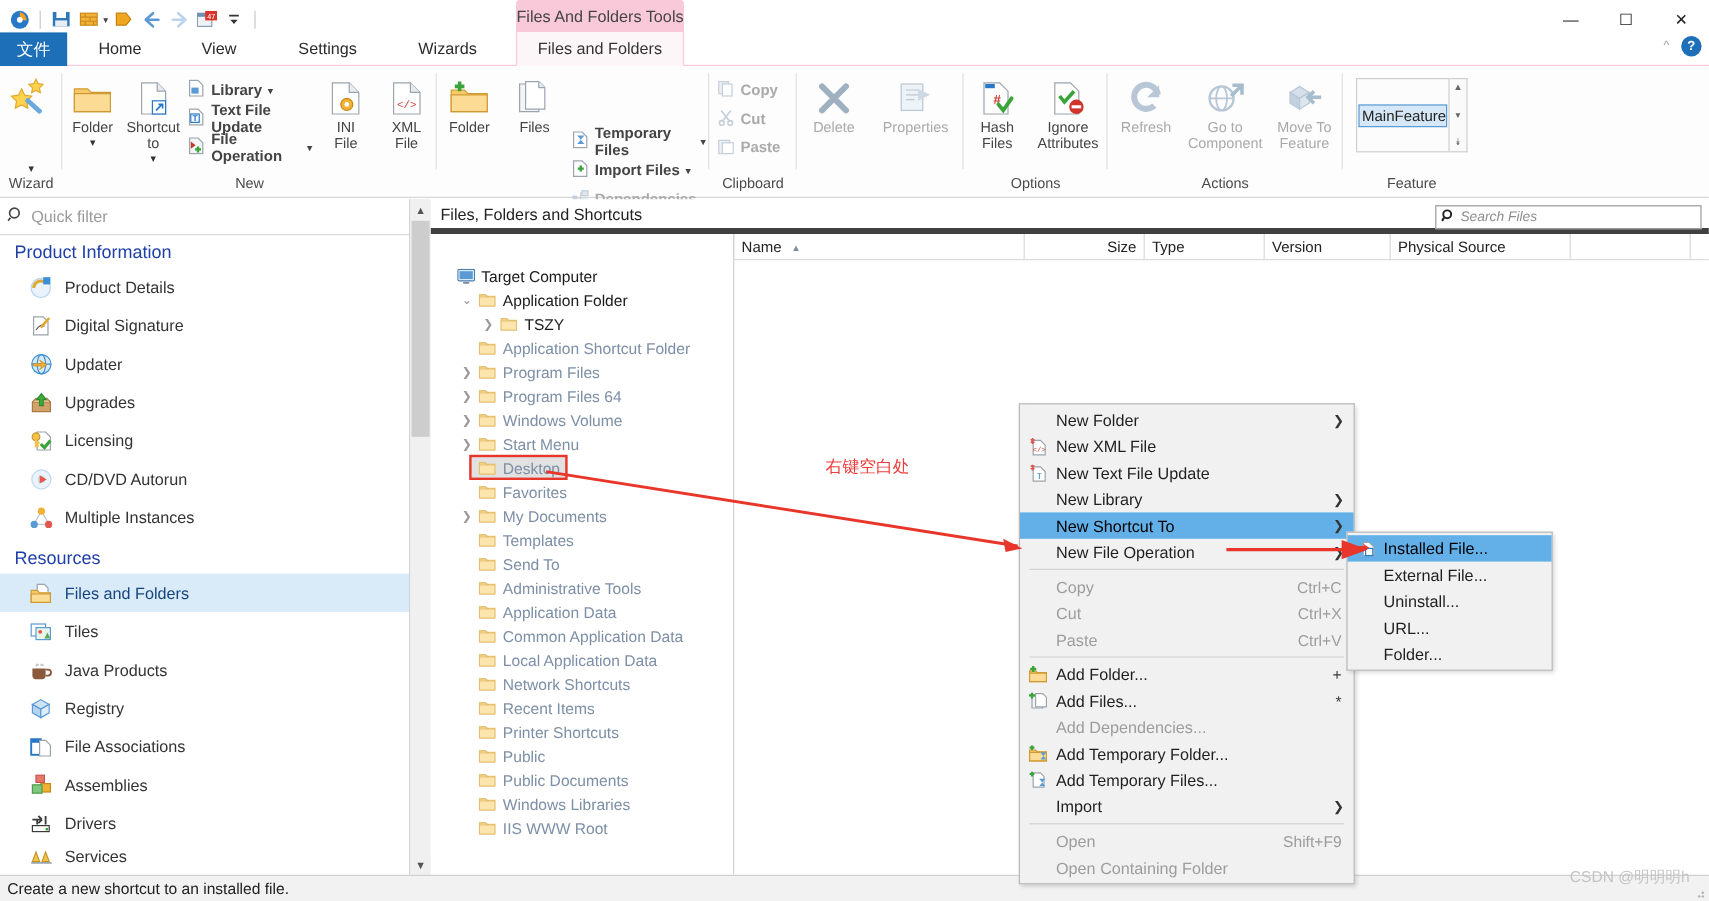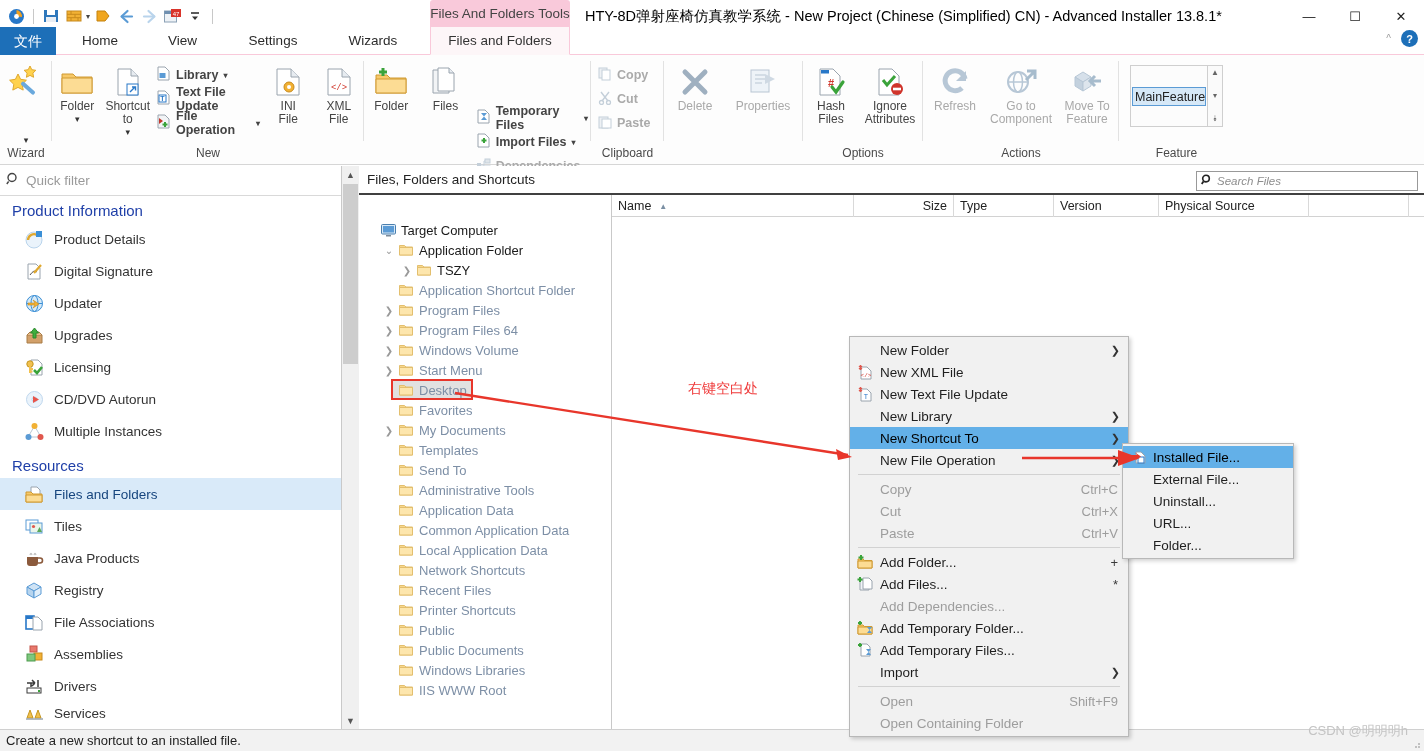--- a/index.html
+++ b/index.html
@@ -121,21 +121,21 @@
     font-size:13.5px; color:#333;
   }
   .navitem.sel { background:#d9eaf9; color:#16457e; }
   .navitem .nico { width:20px; height:20px; flex:0 0 20px; display:flex; align-items:center; justify-content:center; }
   .leftscrollwrap { position:absolute; left:342px; top:166px; width:17px; height:563px; background:#f0f0f0; }
   .sbtn { height:17px; display:flex; align-items:center; justify-content:center; font-size:9px; color:#555; background:#f0f0f0; }
   .sthumb { position:absolute; left:1px; top:18px; width:15px; height:180px; background:#cdcdcd; }
 
   
   .content { position:absolute; left:359px; top:166px; width:1065px; height:563px; background:#fff; }
-  .content-head { height:29px; display:flex; align-items:center; border-bottom:2px solid #404040; }
+  .content-head { height:29px; display:flex; align-items:center; border-bottom:5px solid #404040; }
   .content-head .ctitle { font-size:13.5px; color:#222; padding-left:8px; }
   .searchbox {
     position:absolute; right:6px; top:5px; width:222px; height:20px;
     border:1px solid #999; background:#fff;
     display:flex; align-items:center; gap:4px; padding-left:4px;
   }
   .searchbox .ph { font-size:11.5px; color:#8d8d8d; font-style:italic; }
 
   .panes { position:absolute; left:0; top:29px; width:1065px; height:534px; display:flex; }
   .treepane { width:253px; height:534px; border-right:1px solid #c9c9c9; position:relative; }
@@ -253,21 +253,20 @@
     </div>
     <div class="ico">
       <svg width="14" height="14" viewBox="0 0 14 14">
           <path d="M3 4 H11" stroke="#333" stroke-width="1.6"></path>
           <path d="M4 7.5 L7 11 L10 7.5 Z" fill="#333"></path>
         </svg>
     </div>
     <div class="sep"></div>
   </div>
 
-  <div class="win-title">HTY-8D弹射座椅仿真教学系统 - New Project (Chinese (Simplified) CN) - Advanced Installer 13.8.1*</div>
 
   <div class="winbtns">
     <div class="winbtn">—</div>
     <div class="winbtn">☐</div>
     <div class="winbtn close">✕</div>
   </div>
 </div>
 
 <div class="ctx-tab">Files And Folders Tools</div>
 
@@ -961,21 +960,21 @@
             <span class="lbl" style="padding-left: 4px;">Network Shortcuts</span>
           </div>
           <div class="trow">
             <span class="exp" style="margin-left: 22px;"></span>
             <span class="fi">
               <svg width="14" height="12" viewBox="0 0 14 12">
                 <path d="M0.5 1.5 h5 l1.5 1.5 h6.5 v8 H0.5z" fill="#f7d78c" stroke="#e3bf6e"></path>
                 <path d="M0.5 3.5 h13 v7.5 H0.5z" fill="#fde6ad" stroke="#e3bf6e"></path>
               </svg>
             </span>
-            <span class="lbl" style="padding-left: 4px;">Recent Files</span>
+            <span class="lbl" style="padding-left: 4px;">Recent Items</span>
           </div>
           <div class="trow">
             <span class="exp" style="margin-left: 22px;"></span>
             <span class="fi">
               <svg width="14" height="12" viewBox="0 0 14 12">
                 <path d="M0.5 1.5 h5 l1.5 1.5 h6.5 v8 H0.5z" fill="#f7d78c" stroke="#e3bf6e"></path>
                 <path d="M0.5 3.5 h13 v7.5 H0.5z" fill="#fde6ad" stroke="#e3bf6e"></path>
               </svg>
             </span>
             <span class="lbl" style="padding-left: 4px;">Printer Shortcuts</span>

